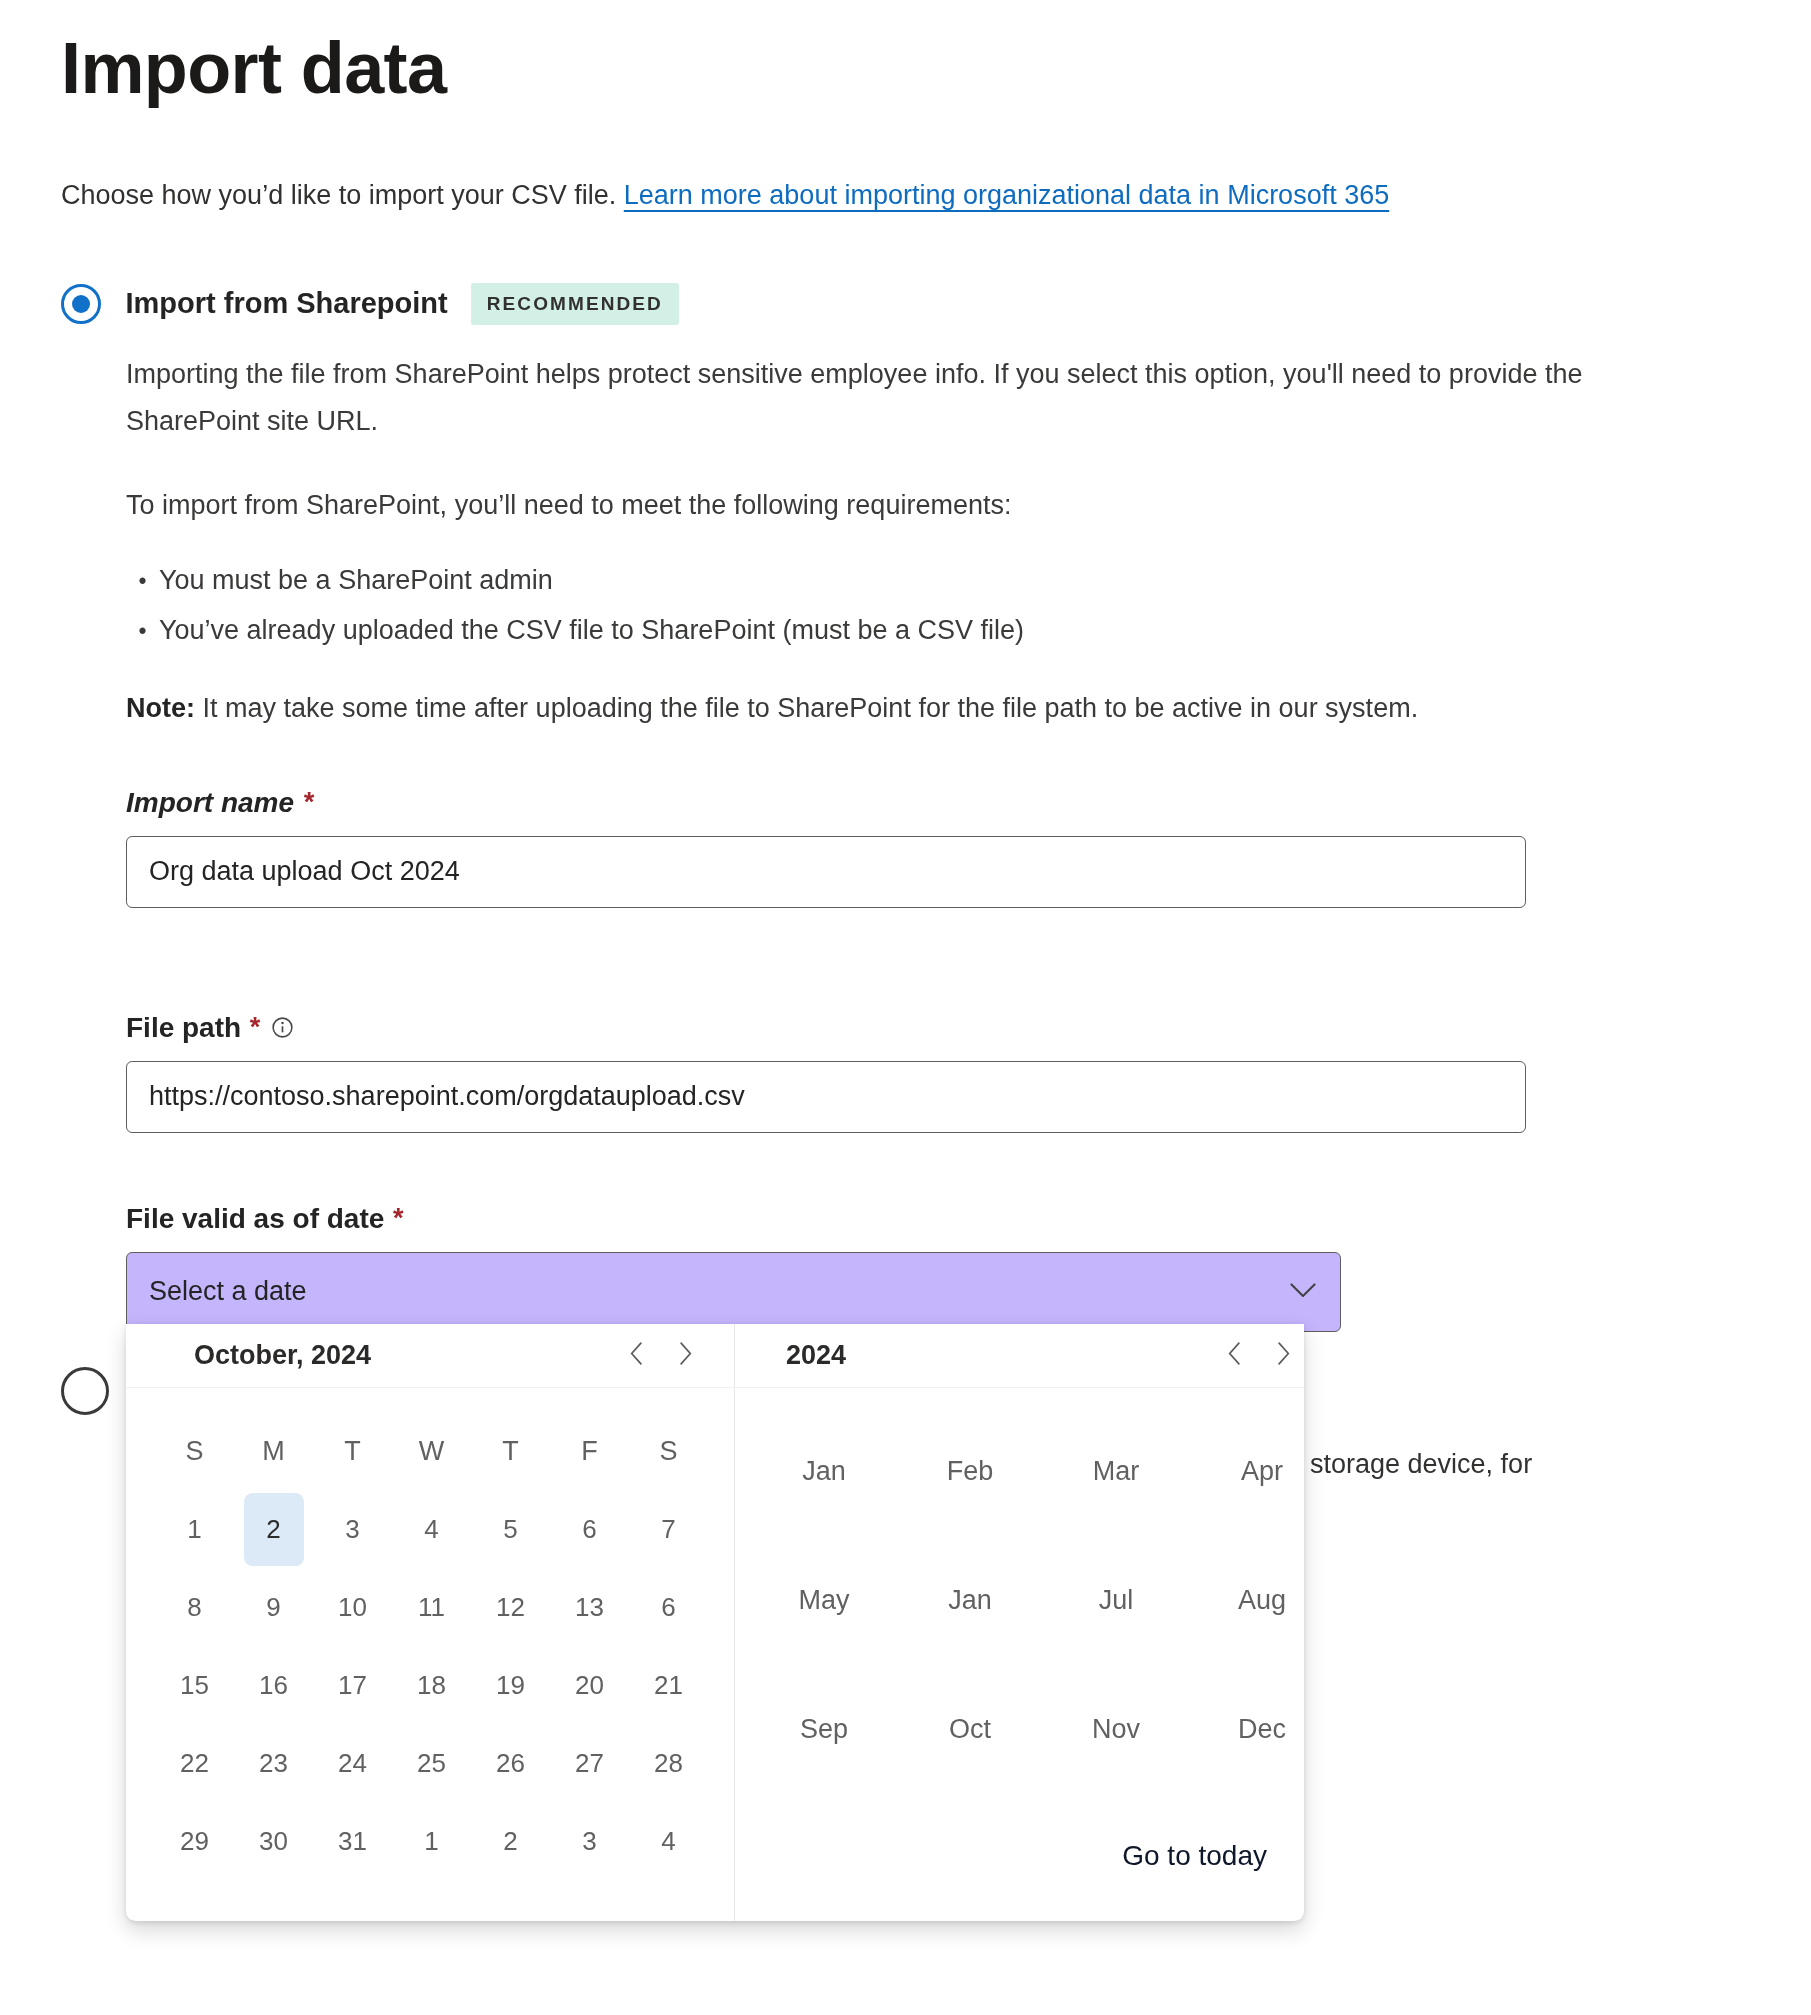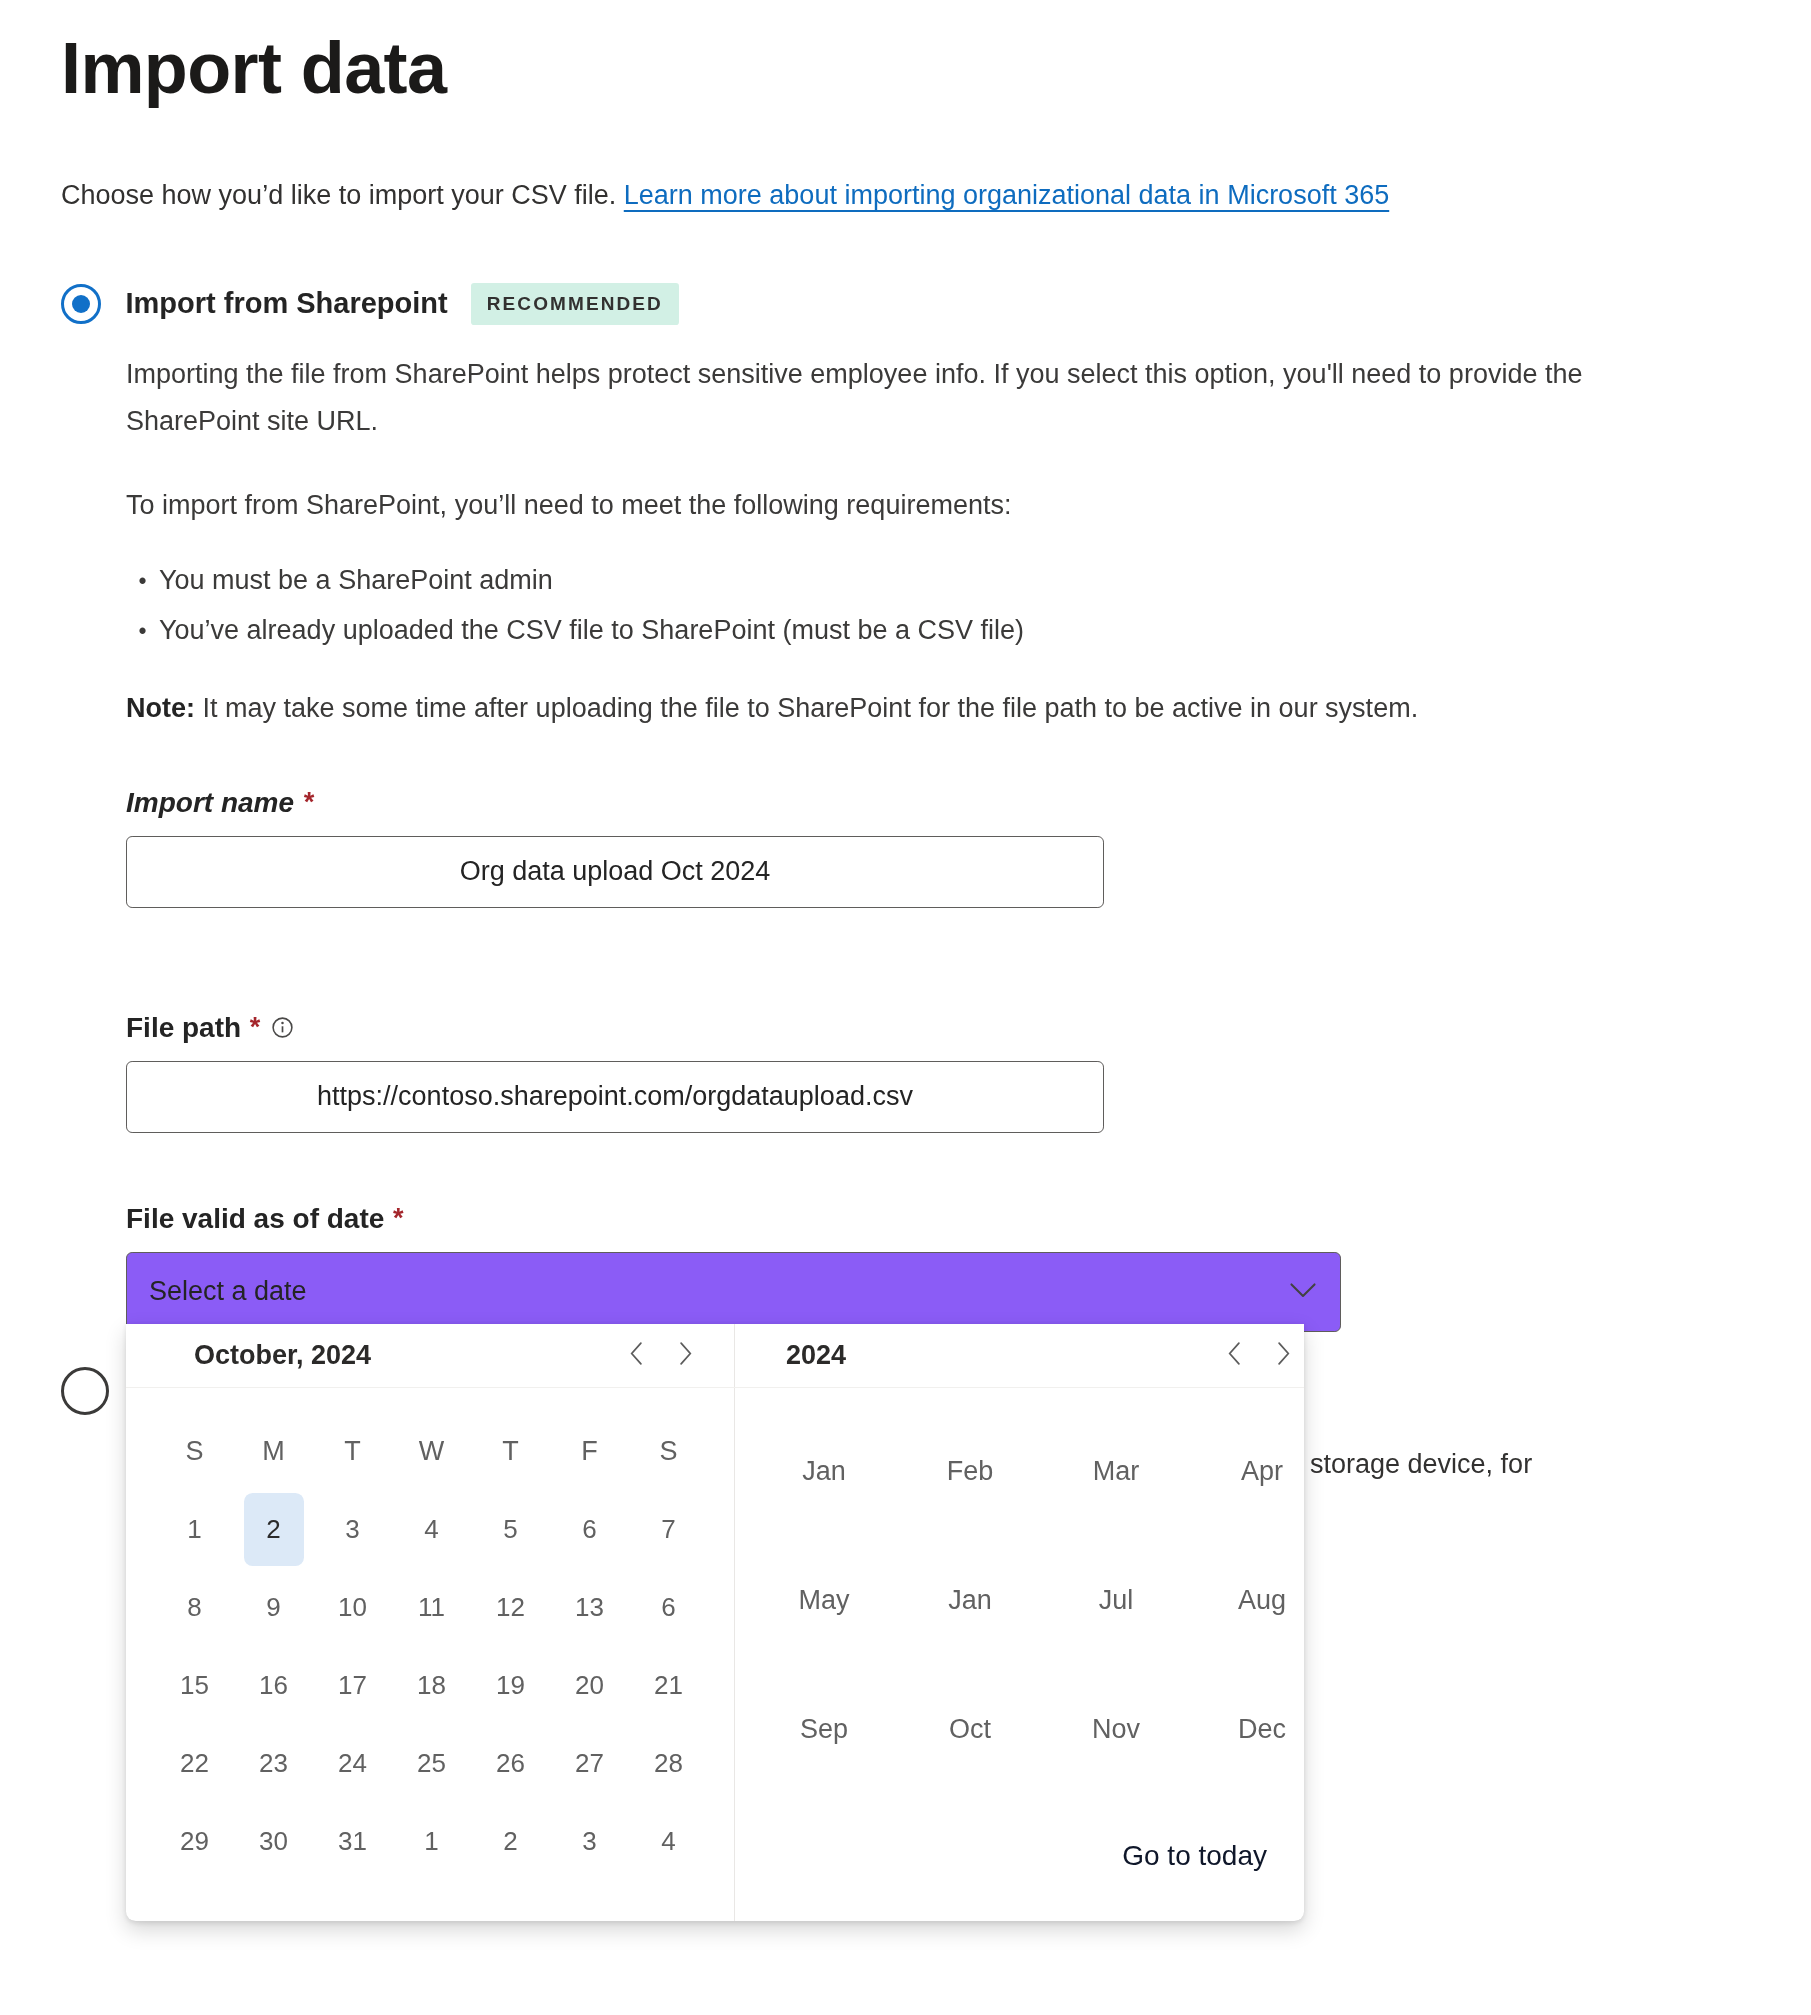--- a/index.html
+++ b/index.html
@@ -31,26 +31,26 @@
   .note{margin-top:29px;width:1566px;}
   .note b{font-weight:700;color:#242424;}
 
   
   .field-label{display:flex;align-items:center;font-size:28px;font-weight:700;color:#242424;}
   .lbl-import{margin-top:55px;font-style:italic;}
   .lbl-path{margin-top:104px;}
   .lbl-date{margin-top:70px;}
   .req-star{color:#a4262c;margin-left:8.6px;font-weight:700;font-size:27px;}
   .info-ic{margin-left:11px;display:inline-flex;cursor:pointer;}
-  .textbox{margin-top:17px;width:978px;height:72px;box-sizing:border-box;border:1.8px solid #5f5d5b;border-radius:6.1px;
-           font-size:27px;color:#242424;padding:0 22px;font-family:inherit;background:#fff;display:block;text-align:center;}
+  .textbox{margin-top:17px;width:1400px;height:72px;box-sizing:border-box;border:1.8px solid #5f5d5b;border-radius:6.1px;
+           font-size:27px;color:#242424;padding:0 22px;font-family:inherit;background:#fff;display:block;}
 
   
   .select-wrap{position:relative;width:1215px;margin-top:17px;}
-  .select{height:80px;box-sizing:border-box;border:1.8px solid #5f5d5b;border-radius:6.1px;background:#8b5cf6;
+  .select{height:80px;box-sizing:border-box;border:1.8px solid #5f5d5b;border-radius:6.1px;background:#c4b5fd;
           display:flex;align-items:center;justify-content:space-between;padding:0 23px 0 22px;cursor:pointer;}
   .select .sel-text{font-size:27px;color:#242424;}
 
   
   .radio2{position:absolute;left:-65px;top:115px;width:42px;height:42px;border:3.1px solid #3b3a39;border-radius:50%;background:#fff;cursor:pointer;z-index:1;}
   .sidetext{position:absolute;left:1184px;top:197px;font-size:27px;color:#323130;white-space:nowrap;z-index:1;}
 
   
   .flyout{position:absolute;left:0;top:72px;width:1178px;height:597px;background:#fff;z-index:5;
           border-radius:0 0 9.8px 9.8px;box-shadow:0 8.6px 21px rgba(0,0,0,.16),0 1.8px 5.5px rgba(0,0,0,.10);}

